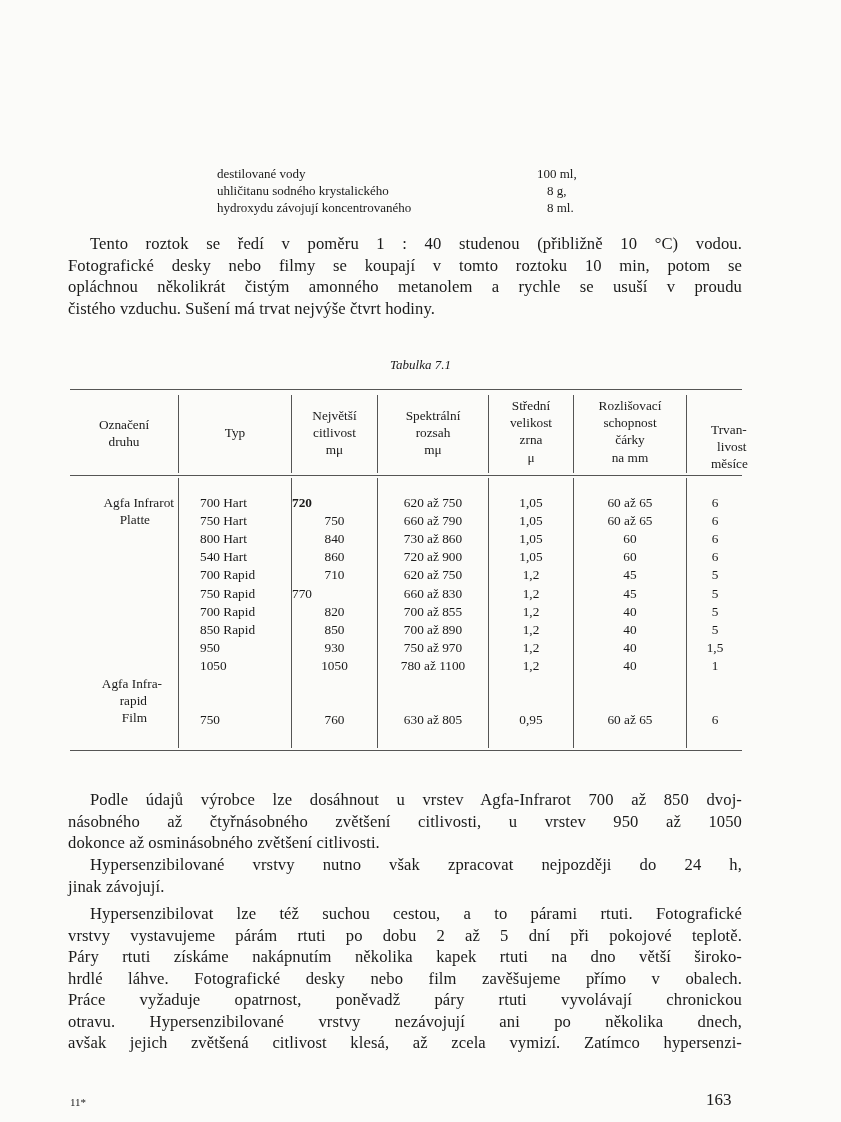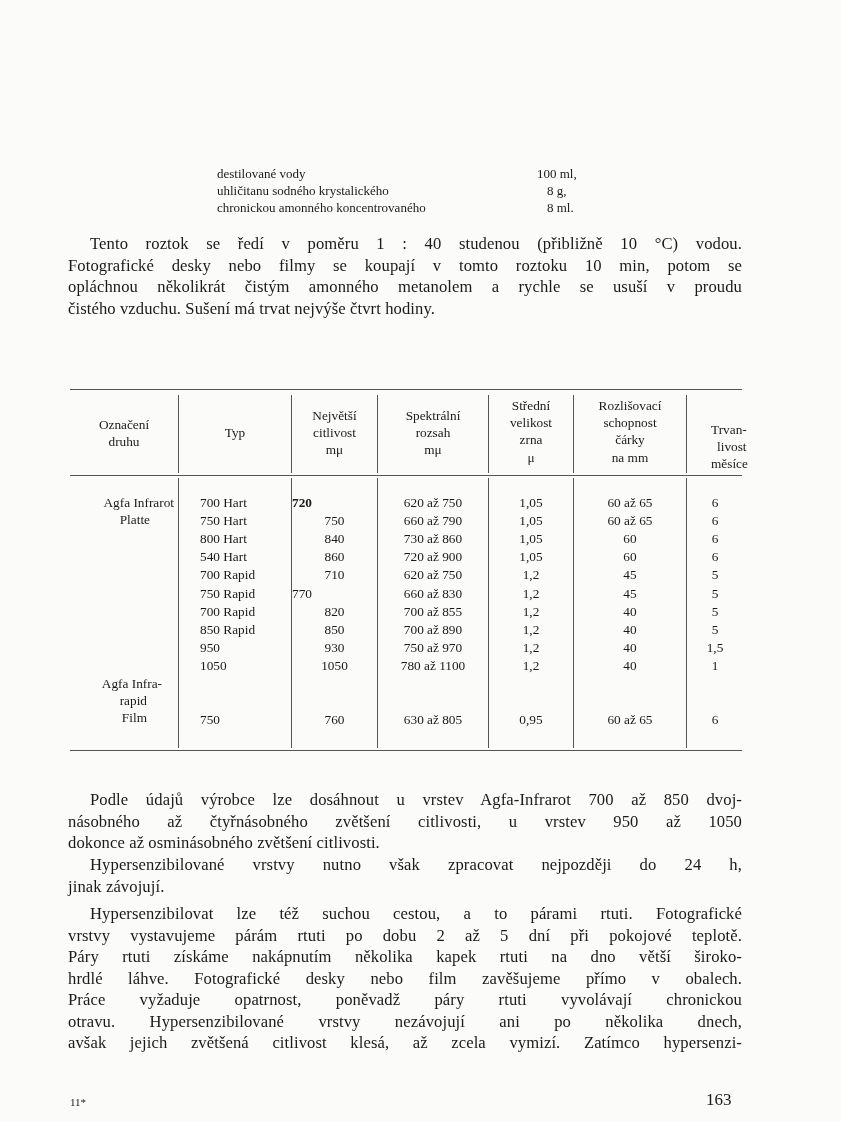--- a/index.html
+++ b/index.html
@@ -50,32 +50,33 @@
   <div class="recipe">
     <div class="row">
       <span>destilované vody</span>
       <span class="amt">100 ml,</span>
     </div>
     <div class="row">
       <span>uhličitanu sodného krystalického</span>
       <span class="amt" style="padding-left:22px;width:50px;">8 g,</span>
     </div>
     <div class="row">
-      <span>chronickou amonného koncentrovaného</span>
+      <span>hydroxydu závojují koncentrovaného</span>
       <span class="amt" style="padding-left:22px;width:50px;">8 ml.</span>
     </div>
   </div>
 
   <div class="para" style="top:233px;">
     <span class="line" style="text-indent:22px;">Tento roztok se ředí v poměru 1 : 40 studenou (přibližně 10 °C) vodou.</span>
     <span class="line">Fotografické desky nebo filmy se koupají v tomto roztoku 10 min, potom se</span>
     <span class="line">opláchnou několikrát čistým amonného metanolem a rychle se usuší v proudu</span>
     <span class="line last">čistého vzduchu. Sušení má trvat nejvýše čtvrt hodiny.</span>
   </div>
 
+  <div class="caption">Tabulka 7.1</div>
 
   <div>
 
     <div class="rule" style="left:70px;width:672px;top:389px;"></div>
     <div class="rule" style="left:70px;width:672px;top:475px;"></div>
     <div class="rule" style="left:70px;width:672px;top:750px;"></div>
 
     <div class="vrule" style="left:178px;top:395px;height:78px;"></div>
     <div class="vrule" style="left:291px;top:395px;height:78px;"></div>
     <div class="vrule" style="left:377px;top:395px;height:78px;"></div>

